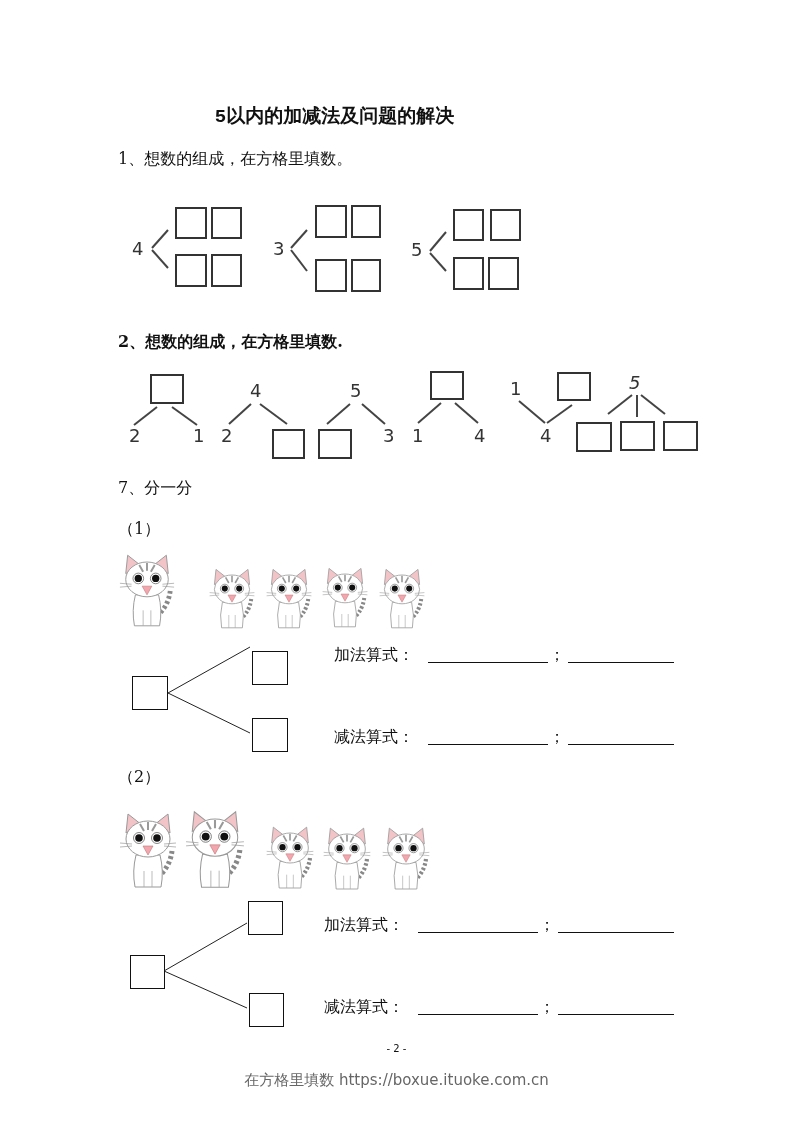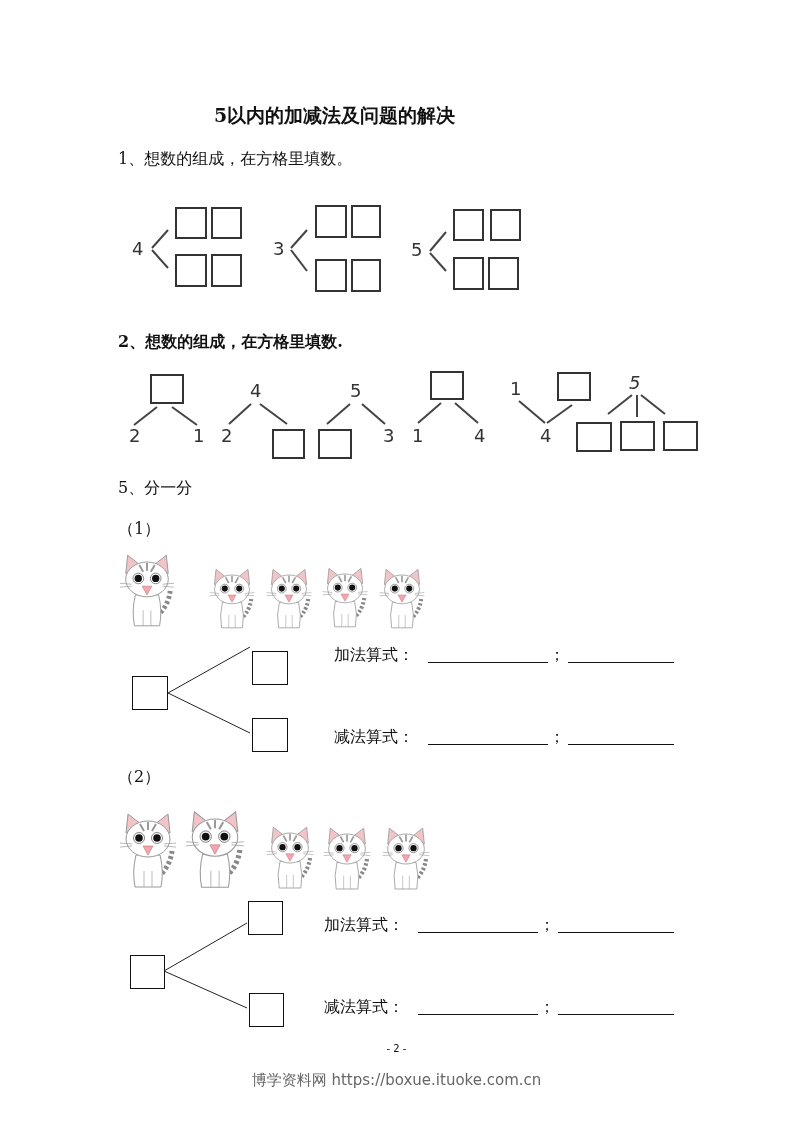--- a/index.html
+++ b/index.html
@@ -1,19 +1,19 @@
 <!DOCTYPE html>
 <html><head>
 <meta charset="utf-8">
 <style>
   html, body { margin:0; padding:0; background:#fff; }
   body { width:793px; height:1122px; position:relative; overflow:hidden;
          font-family:"DejaVu Serif","Liberation Serif",serif; color:#111; }
   .abs { position:absolute; }
-  .title { left:0; width:669px; top:103px; text-align:center; font-size:19px; font-weight:bold; }
+  .title { left:0; width:669px; top:103px; text-align:center; font-size:19px; font-weight:bold;font-family:Liberation Mono, monospace; }
   .q { font-size:16px; }
   .box { position:absolute; border:2.5px solid #333; box-sizing:border-box; background:#fff; }
   .tbox { position:absolute; border:1.6px solid #111; box-sizing:border-box; background:#fff; }
   .num { position:absolute; font-family:"DejaVu Sans","Liberation Sans",sans-serif; font-size:18px; color:#333; }
   .lbl { position:absolute; font-size:16px; }
   .blank { position:absolute; border-bottom:1.3px solid #111; height:0; }
   svg.lines { position:absolute; left:0; top:0; }
   .cat { position:absolute; }
   .pageno { left:0; width:793px; top:1043px; text-align:center; font-size:10px; font-family:"DejaVu Sans",sans-serif; }
   .footer { left:0; width:793px; top:1071px; text-align:center; font-size:15px; color:#666; font-family:"DejaVu Sans",sans-serif; }
@@ -125,21 +125,21 @@
 
 <div class="num" style="left:510px;top:378px;">1</div>
 <div class="box" style="left:557px;top:372px;width:34px;height:29px;"></div>
 <div class="num" style="left:540px;top:425px;">4</div>
 
 <div class="num" style="left:629px;top:372px;font-style:italic;">5</div>
 <div class="box" style="left:576px;top:422px;width:36px;height:30px;"></div>
 <div class="box" style="left:620px;top:421px;width:35px;height:30px;"></div>
 <div class="box" style="left:663px;top:421px;width:35px;height:30px;"></div>
 
-<div class="abs q" style="left:118px;top:478px;">5、分一分</div>
+<div class="abs q" style="left:118px;top:478px;">7、分一分</div>
 
 <div class="abs q" style="left:118px;top:519px;">（1）</div>
 <svg class="cat" style="left:118px;top:549px;" width="58" height="84">
     <use href="#cat"></use>
   </svg>
 <svg class="cat" style="left:208px;top:565px;" width="48" height="68">
     <use href="#cat"></use>
   </svg>
 <svg class="cat" style="left:265px;top:565px;" width="48" height="68">
     <use href="#cat"></use>
@@ -190,13 +190,13 @@
 <div class="blank" style="left:418px;top:932px;width:120px;"></div>
 <div class="lbl" style="left:539px;top:915px;">；</div>
 <div class="blank" style="left:558px;top:932px;width:116px;"></div>
 
 <div class="lbl" style="left:324px;top:997px;">减法算式：</div>
 <div class="blank" style="left:418px;top:1014px;width:120px;"></div>
 <div class="lbl" style="left:539px;top:997px;">；</div>
 <div class="blank" style="left:558px;top:1014px;width:116px;"></div>
 
 <div class="abs pageno">- 2 -</div>
-<div class="abs footer">博学资料网 https://boxue.ituoke.com.cn</div>
+<div class="abs footer">在方格里填数 https://boxue.ituoke.com.cn</div>
 
 </body></html>

